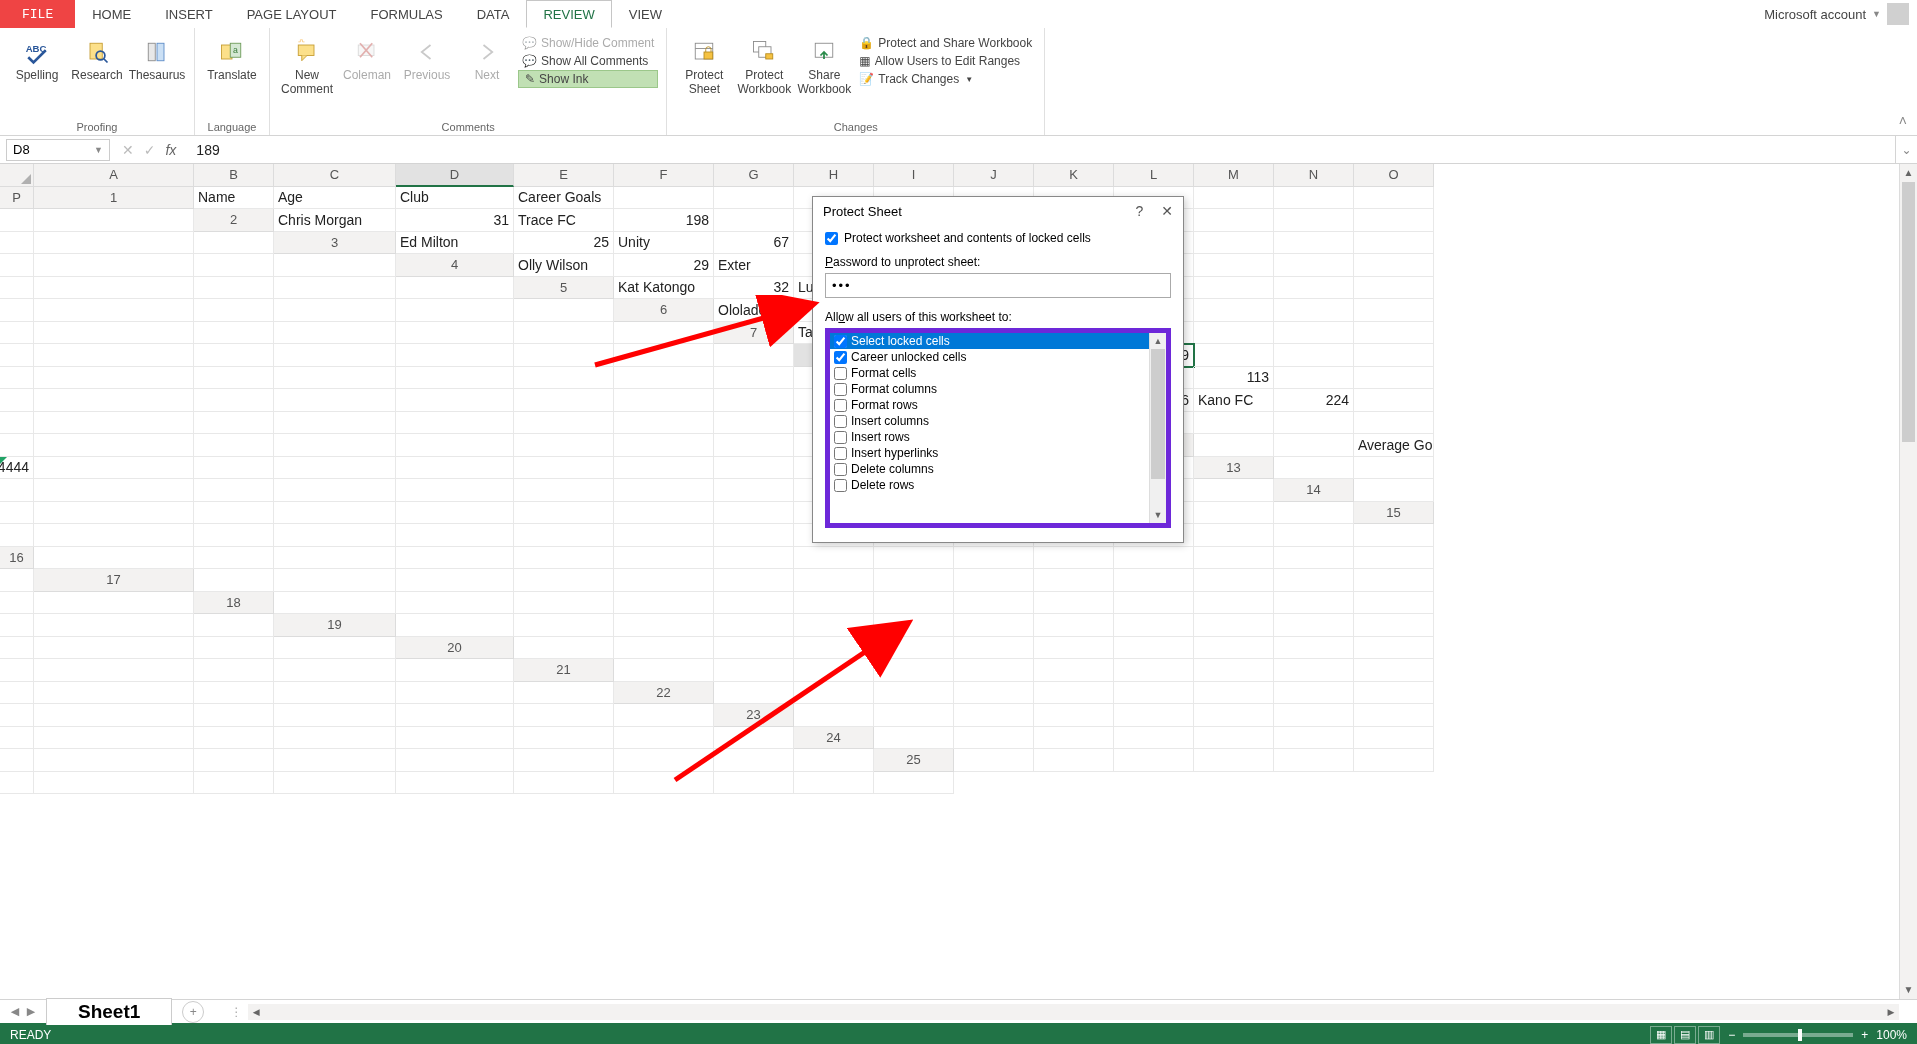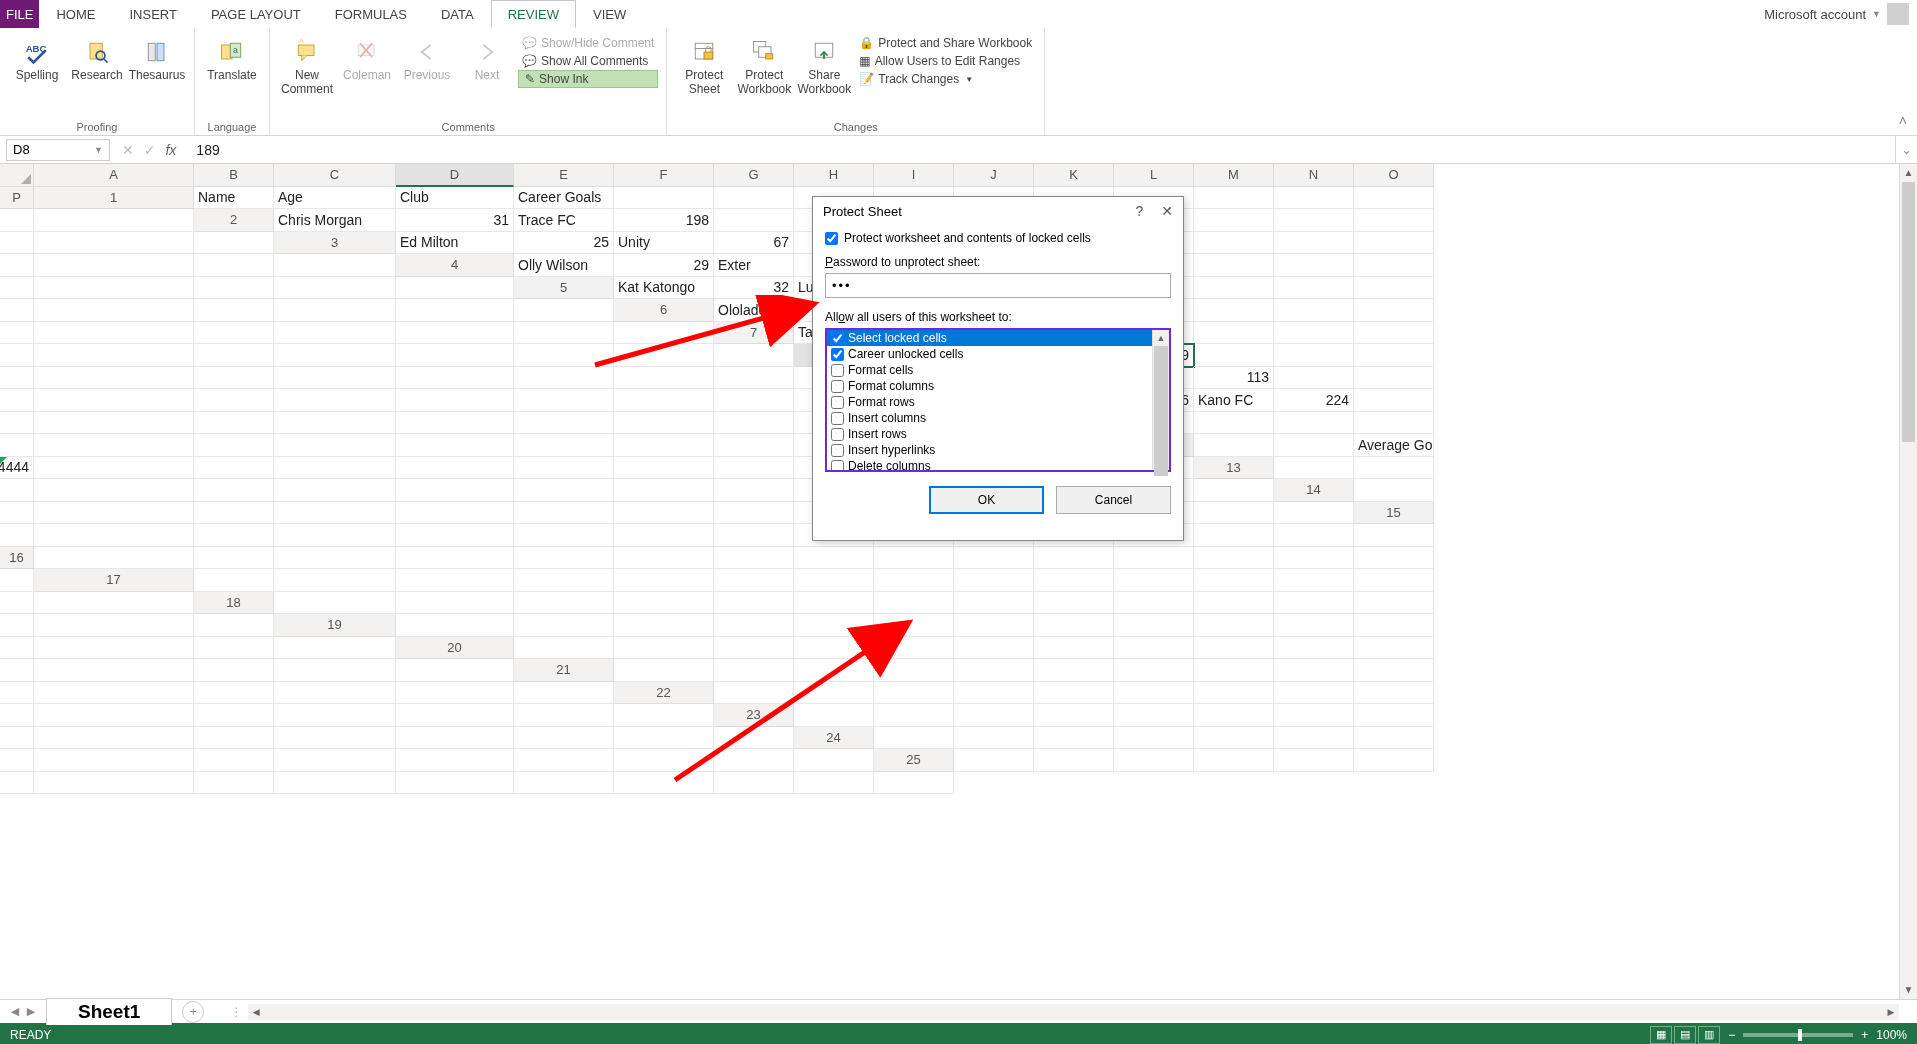--- a/index.html
+++ b/index.html
@@ -1,20 +1,20 @@
 <!DOCTYPE html>
 <html><head>
 <meta charset="utf-8">
 <style>
 * { margin: 0; padding: 0; box-sizing: border-box; font-family: 'Segoe UI', Tahoma, sans-serif; user-select: none; }
 body { width: 1917px; height: 1044px; background: #fff; font-size: 12px; overflow: hidden; position: relative; }
 
 
 .titlebar { display: flex; height: 28px; background: #fff; align-items: stretch; }
-.titlebar .file-tab { background: #701a75; color: #fff; padding: 6px 6px; font-size: 13px; display: flex; align-items: center; }
+.titlebar .file-tab { background: #ef4444; color: #fff; padding: 6px 22px; font-size: 13px; display: flex; align-items: center; font-family: Liberation Mono, monospace; }
 .titlebar .tab { padding: 6px 16px; font-size: 13px; color: #444; display: flex; align-items: center; border: 1px solid transparent; }
 .titlebar .tab.active { border: 1px solid #c6c6c6; border-bottom: 1px solid #fff; color: #217346; }
 .titlebar .spacer { flex: 1; }
 .titlebar .account { display: flex; align-items: center; gap: 6px; padding: 0 8px; color: #444; font-size: 13px; }
 .avatar { width: 22px; height: 22px; background: #d0d0d0; }
 
 
 .ribbon { display: flex; height: 108px; border-bottom: 1px solid #d4d4d4; background: #fff; position: relative; }
 .ribbon-group { display: flex; flex-direction: column; align-items: center; border-right: 1px solid #e0e0e0; padding: 4px 8px 2px 8px; }
 .ribbon-group .buttons { display: flex; flex: 1; align-items: flex-start; gap: 2px; }
@@ -48,25 +48,25 @@
 
 
 .grid-table { display: grid; grid-template-columns: 34px 160px 80px 122px 118px 100px 100px 80px 80px 80px 80px 80px 80px 80px 80px 80px; grid-auto-rows: 22.5px; }
 .grid-table .hdr { background: #f3f2f1; border-right: 1px solid #dcdcdc; border-bottom: 1px solid #dcdcdc; display: flex; align-items: center; justify-content: center; font-size: 13px; color: #555; }
 .grid-table .rh { background: #f3f2f1; border-right: 1px solid #dcdcdc; border-bottom: 1px solid #dcdcdc; display: flex; align-items: center; justify-content: center; font-size: 13px; color: #555; }
 
 
 .dialog { position: absolute; top: 196px; left: 812px; width: 372px; background: #fff; border: 1px solid #888; box-shadow: 2px 2px 8px rgba(0,0,0,0.2); z-index: 100; }
 .dialog-titlebar { display: flex; justify-content: space-between; align-items: center; padding: 6px 10px; font-size: 13px; }
 .dialog-titlebar .right { display: flex; gap: 18px; color: #555; font-size: 14px; }
-.dialog-body { padding: 6px 12px 26px 12px; font-size: 12px; }
+.dialog-body { padding: 6px 12px 14px 12px; font-size: 12px; }
 .dialog-body label { display: flex; align-items: center; gap: 6px; margin-bottom: 10px; }
 .dialog-body .section-label { margin-bottom: 4px; }
 .pw-input { width: 100%; border: 1px solid #aaa; padding: 4px 6px; font-size: 13px; margin-bottom: 12px; letter-spacing: 2px; }
-.perm-list { border: 2px solid #6d28d9; height: 144px; display: flex; }
+.perm-list { border: 5px solid #6d28d9; height: 200px; display: flex; }
 .perm-list .items { flex: 1; overflow: hidden; }
 .perm-item { display: flex; align-items: center; gap: 4px; padding: 1px 4px; font-size: 12px; }
 .perm-item.selected { background: #0078d7; color: #fff; }
 .perm-item input { margin: 0; }
 .perm-scroll { width: 17px; background: #f0f0f0; border-left: 1px solid #ddd; display: flex; flex-direction: column; }
 .perm-scroll .arr { height: 16px; text-align: center; font-size: 9px; color: #666; line-height: 16px; }
 .perm-scroll .track { flex: 1; position: relative; }
 .perm-scroll .t-thumb { position: absolute; top: 0; left: 1px; right: 1px; height: 130px; background: #cdcdcd; }
 .dialog-buttons { display: flex; justify-content: flex-end; gap: 12px; margin-top: 14px; }
 .dialog-buttons button { width: 115px; height: 28px; border: 1px solid #aaa; background: #f0f0f0; font-size: 12px; }
@@ -815,24 +815,20 @@
           </div>
         </div>
       <div class="perm-scroll">
         <div class="arr">▲</div>
         <div class="track">
             <div class="t-thumb"></div>
           </div>
         <div class="arr">▼</div>
       </div>
     </div>
-    <div class="dialog-buttons">
-      <button class="primary">OK</button>
-      <button>Cancel</button>
-    </div>
   </div>
 </div>
 
 <svg class="arrow-annot" style="top:295px; left:585px;" width="240" height="80">
   <defs>
       <marker id="ah1" markerWidth="12" markerHeight="12" refX="10" refY="6" orient="auto">
         <path d="M0,0 L12,6 L0,12 Z" fill="#ff0000"></path>
       </marker>
     </defs>
   <line x1="10" y1="70" x2="225" y2="10" stroke="#ff0000" stroke-width="5" marker-end="url(#ah1)"></line>

